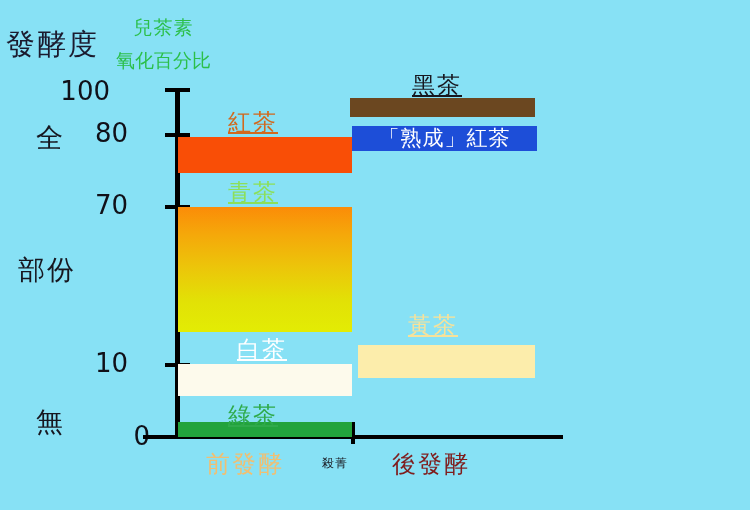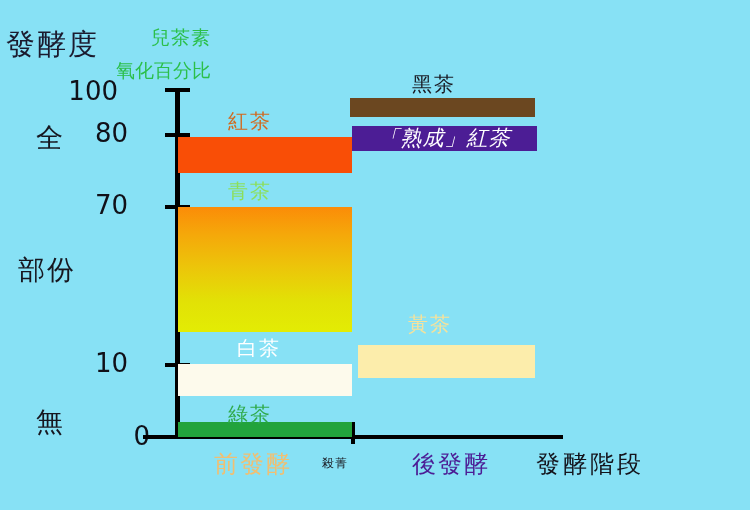--- a/index.html
+++ b/index.html
@@ -30,25 +30,25 @@
   
   .title-ferment {
     left: 6px;
     top: 30px;
     font-size: 29px;
     color: #1b1b2e;
     letter-spacing: 2px;
   }
   .title-catechin {
     left: 116px;
-    top: 28px;
+    top: 18px;
     font-size: 19px;
     color: #2bbf4a;
     letter-spacing: 1px;
-    text-align: right;
+    text-align: center;
   }
   .title-catechin span { display: block; }
   .title-catechin .l2 { margin-top: 14px; letter-spacing: 0px;}
 
   
   .ylab {
     font-size: 27px;
     color: #16161f;
     letter-spacing: 2px;
   }
@@ -56,21 +56,21 @@
   .ylab-bufen { left: 18px;  top: 256px; text-align: right; }
   .ylab-wu    { left: 36px;  top: 408px; }
 
   
   .ynum {
     font-size: 26px;
     color: #101018;
     text-align: right;
     width: 60px;
   }
-  .ynum-100 { left: 58px;  top: 78px; }
+  .ynum-100 { left: 50px;  top: 78px; }
   .ynum-80  { left: 68px;  top: 120px; }
   .ynum-70  { left: 68px;  top: 192px; }
   .ynum-10  { left: 68px;  top: 350px; }
   .ynum-0   { left: 90px;  top: 423px; }
 
   
   .y-axis {
     position: absolute;
     left: 175px;
     top: 88px;
@@ -111,22 +111,21 @@
 
   
   .bar { position: absolute; }
 
   .bar-dark {            
     left: 350px; top: 98px; width: 185px; height: 19px;
     background: #6b4720;
   }
   .bar-black-label-box { 
     left: 352px; top: 126px; width: 185px; height: 25px;
-    background: #4c1d95;
-    font-style: italic;
+    background: #1d4ed8;
   }
   .bar-black-label-box .boxtxt {
     position: absolute;
     left: 0; top: 0; width: 185px;
     text-align: center;
     font-size: 21px;
     color: #ffffff;
     line-height: 25px;
     letter-spacing: 1px;
   }
@@ -147,35 +146,36 @@
     left: 178px; top: 422px; width: 174px; height: 15px;
     background: #22a33c;
   }
   .bar-yellow {          
     left: 358px; top: 345px; width: 177px; height: 33px;
     background: #fcedab;
   }
 
   
   .blabel {
-    font-size: 20px;
+    font-size: 23px;
     letter-spacing: 2px;
+    text-decoration: underline;
   }
   .lab-dark   { left: 412px; top: 74px;  color: #17171f; }
   .lab-red    { left: 228px; top: 111px; color: #d2691e; }
   .lab-oolong { left: 228px; top: 181px; color: #8cdf5b; }
   .lab-white  { left: 237px; top: 338px; color: #ffffff; }
   .lab-green  { left: 228px; top: 398px; color: #2faa4a; margin-top: 6px; }
   .lab-yellow { left: 408px; top: 314px; color: #f7e29a; }
 
   
   .xlab { font-size: 24px; letter-spacing: 2px; }
-  .xlab-pre    { left: 214px; top: 452px; color: #f0bf72; font-family: Liberation Serif, serif; }
+  .xlab-pre    { left: 206px; top: 452px; color: #f0bf72; font-family: Liberation Serif, serif; }
   .xlab-kill   { left: 322px; top: 457px; color: #181820; font-size: 12px; letter-spacing: 1px;}
-  .xlab-post   { left: 412px; top: 452px; color: #4c1d95; }
+  .xlab-post   { left: 392px; top: 452px; color: #7f1d1d; }
   .xlab-axis   { left: 536px; top: 452px; color: #14141c; letter-spacing: 3px;}
 </style>
 </head>
 <body>
 
 <div id="chart">
 
   <div class="txt title-ferment">發酵度</div>
 
   <div class="txt title-catechin">
@@ -216,15 +216,14 @@
   <div class="txt blabel lab-dark">黑茶</div>
   <div class="txt blabel lab-red">紅茶</div>
   <div class="txt blabel lab-oolong">青茶</div>
   <div class="txt blabel lab-white">白茶</div>
   <div class="txt blabel lab-green">綠茶</div>
   <div class="txt blabel lab-yellow">黃茶</div>
 
   <div class="txt xlab xlab-pre">前發酵</div>
   <div class="txt xlab xlab-kill">殺菁</div>
   <div class="txt xlab xlab-post">後發酵</div>
-  <div class="txt xlab xlab-axis">發酵階段</div>
 
 </div>
 
 </body></html>

